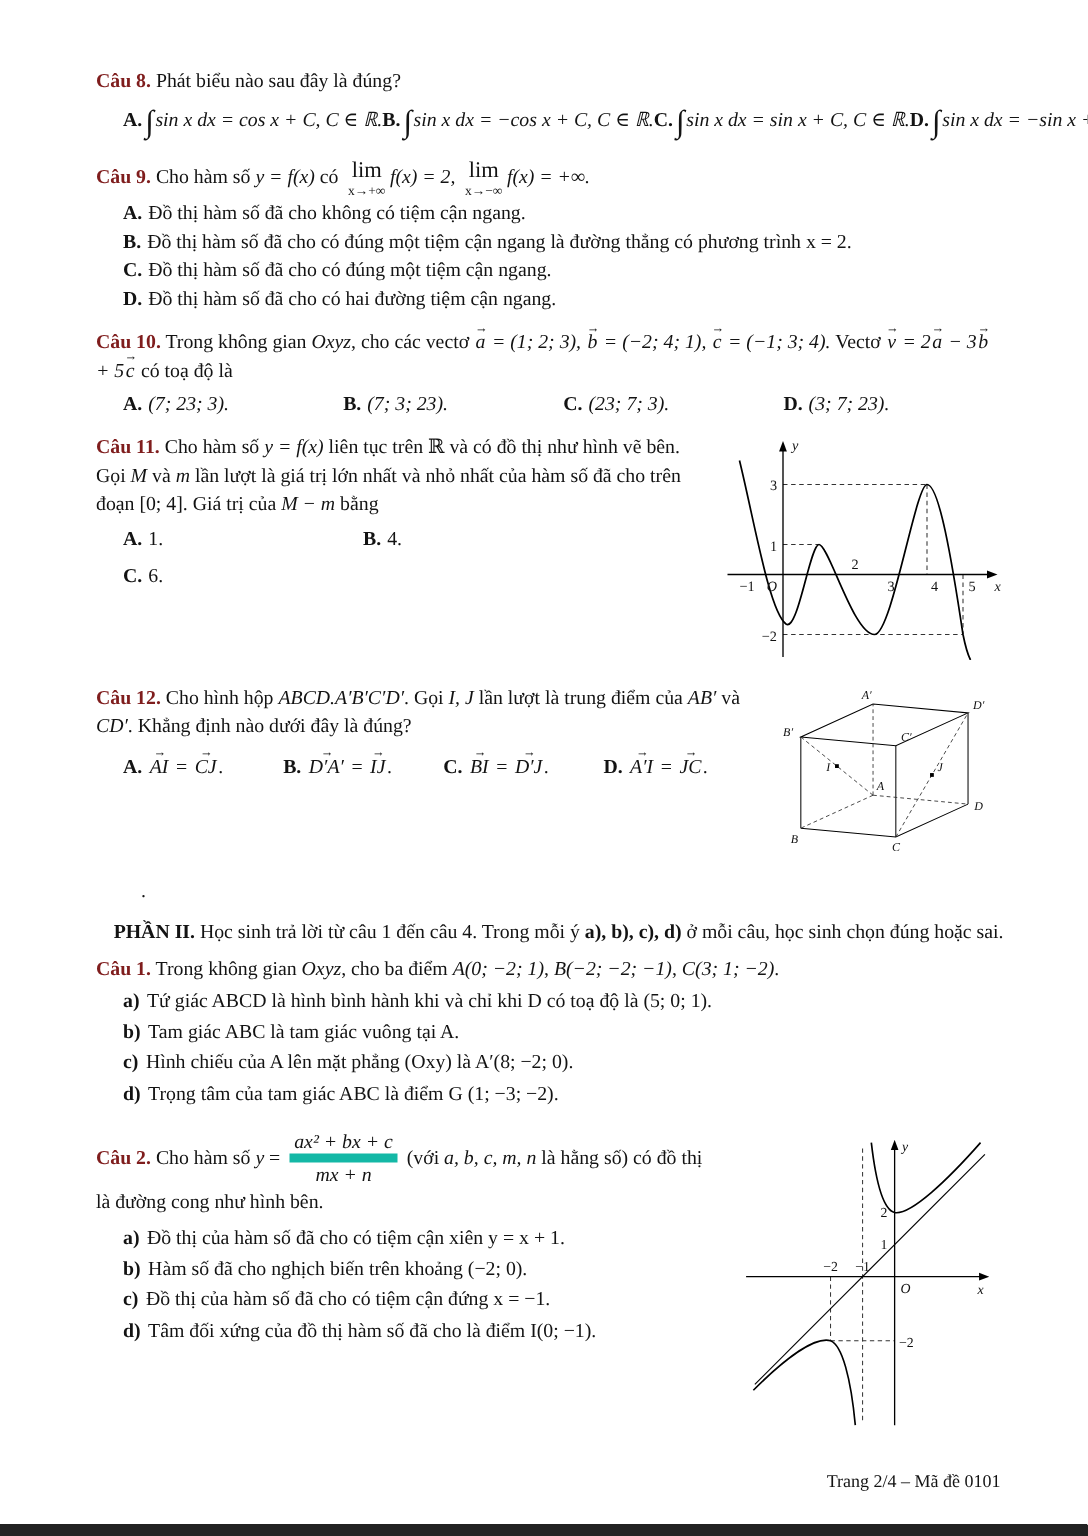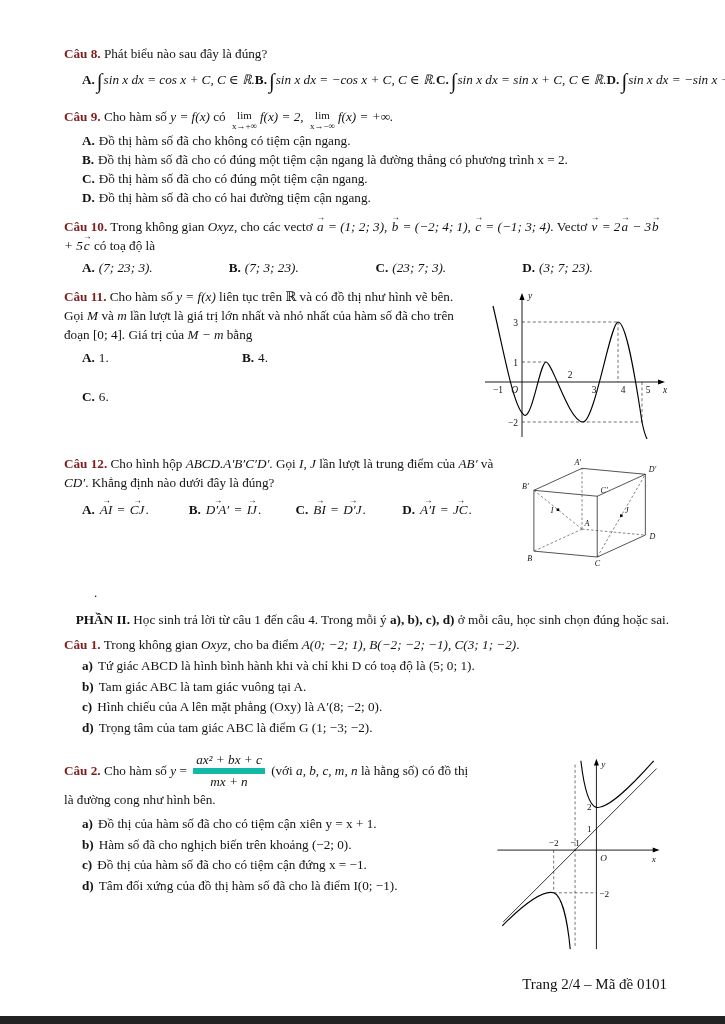--- a/index.html
+++ b/index.html
@@ -10,46 +10,46 @@
     font-family:"Liberation Serif","DejaVu Serif",serif;
     font-size:13.2px;line-height:1.44;
   }
   .content{padding:44px 56px 0 64px;}
   section{margin-bottom:10px;}
   p{margin:0;}
   .qlabel{color:#7f1d1d;font-weight:bold;}
   .opt-label,.item-label{font-weight:bold;}
   .math{font-style:italic;}
   .opts-2col{display:grid;grid-template-columns:1fr 1fr 1fr 1fr;padding-left:18px;margin-top:2px;}
-  .opts-2col-narrow{display:grid;grid-template-columns:160px 160px;padding-left:18px;margin-top:4px;row-gap:20px;}
+  .opts-2col-narrow{display:grid;grid-template-columns:160px 160px;padding-left:18px;margin-top:4px;row-gap:6px;}
   .opts-4col{display:grid;grid-template-columns:repeat(4,1fr);padding-left:18px;margin-top:3px;}
   .opts-rows .opt{padding-left:18px;}
   .opt{white-space:nowrap;}
   .opt .opt-label{margin-right:4px;}
   .int{font-size:21px;font-style:normal;vertical-align:-4px;line-height:1;padding:0 1px 0 2px;}
   .int-opt{margin:5px 0;white-space:nowrap;}
   .lim{display:inline-block;text-align:center;line-height:1;vertical-align:-8px;margin:0 3px;}
-  .lim-top{display:block;font-size:11px;}
+  .lim-top{display:block;font-size:15px;}
   .lim-sub{display:block;font-size:9px;margin-top:1px;}
   .vec{position:relative;display:inline-block;font-style:italic;padding:0 1px;}
   .vec::after{content:"→";position:absolute;left:50%;transform:translateX(-50%);
     top:-0.72em;font-size:8.5px;font-style:normal;letter-spacing:-1px;}
   .flex{display:flex;align-items:flex-start;}
   .flex .left{flex:1;min-width:0;}
   .figwrap{flex:0 0 auto;margin-left:8px;}
   .items{margin-top:2px;}
   .item{padding-left:18px;margin:1.5px 0;}
   .item .item-label{margin-right:5px;}
   .frac{display:inline-block;vertical-align:middle;text-align:center;line-height:1.12;margin:0 3px;}
   .fnum{display:block;border-bottom:6px solid #14b8a6;padding:0 3px 1px;}
   .fden{display:block;padding-top:1px;font-style:italic;}
   .stray{margin:2px 0 8px 30px;}
   .part2-head{margin:6px 0 6px;text-align:right;}
   .bold{font-weight:bold;}
-  .footer{position:absolute;right:58px;bottom:28px;font-size:15px;}
+  .footer{position:absolute;right:58px;bottom:28px;font-size:12px;}
   .bottom-bar{position:absolute;left:0;bottom:0;width:100%;height:8px;background:#222222;}
   svg text{font-family:"Liberation Serif","DejaVu Serif",serif;font-size:9.5px;fill:#111;}
   svg .ital{font-style:italic;}
   .axis{stroke:#000;stroke-width:0.9;fill:none;}
   .dash{stroke:#333;stroke-width:0.7;fill:none;stroke-dasharray:3,2.4;}
   .curve{stroke:#000;stroke-width:1.15;fill:none;}
   .thin{stroke:#000;stroke-width:0.8;fill:none;}
   .arrow{fill:#000;stroke:none;}
 </style>
 </head>

